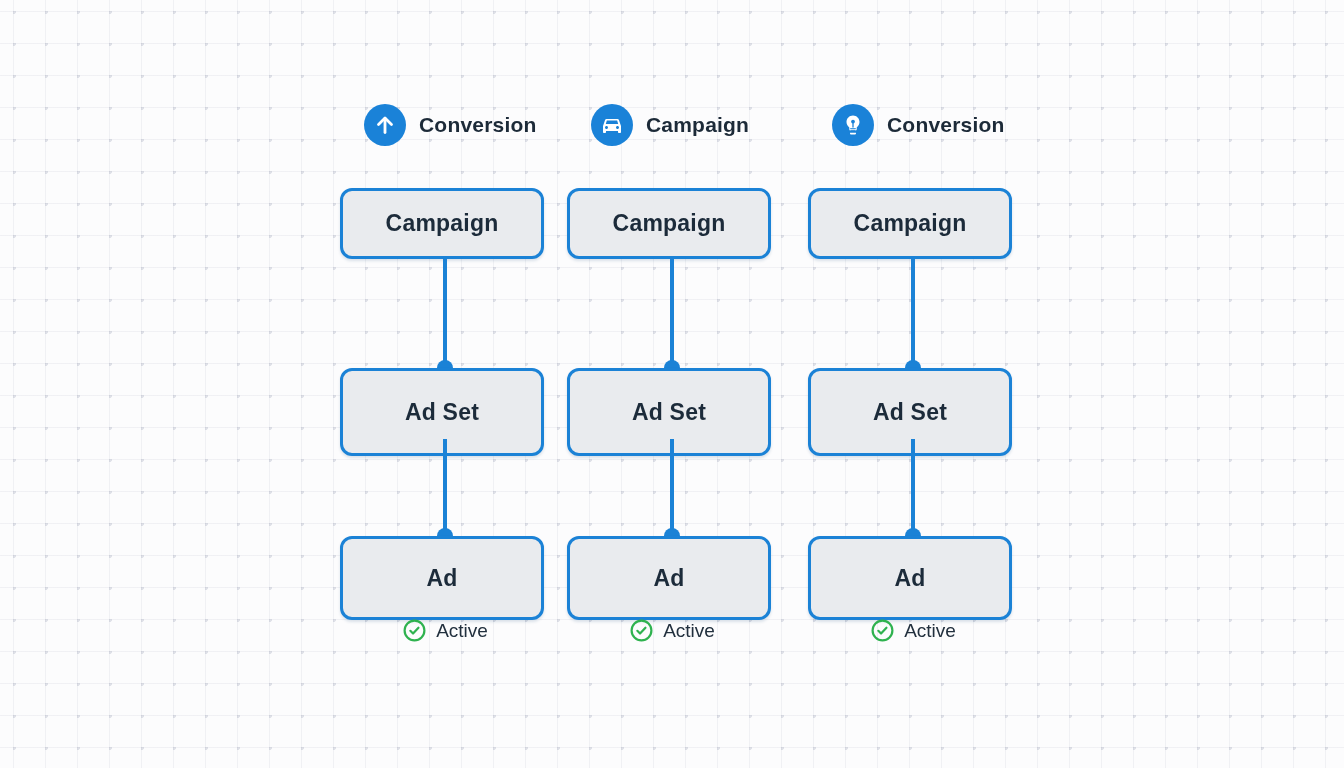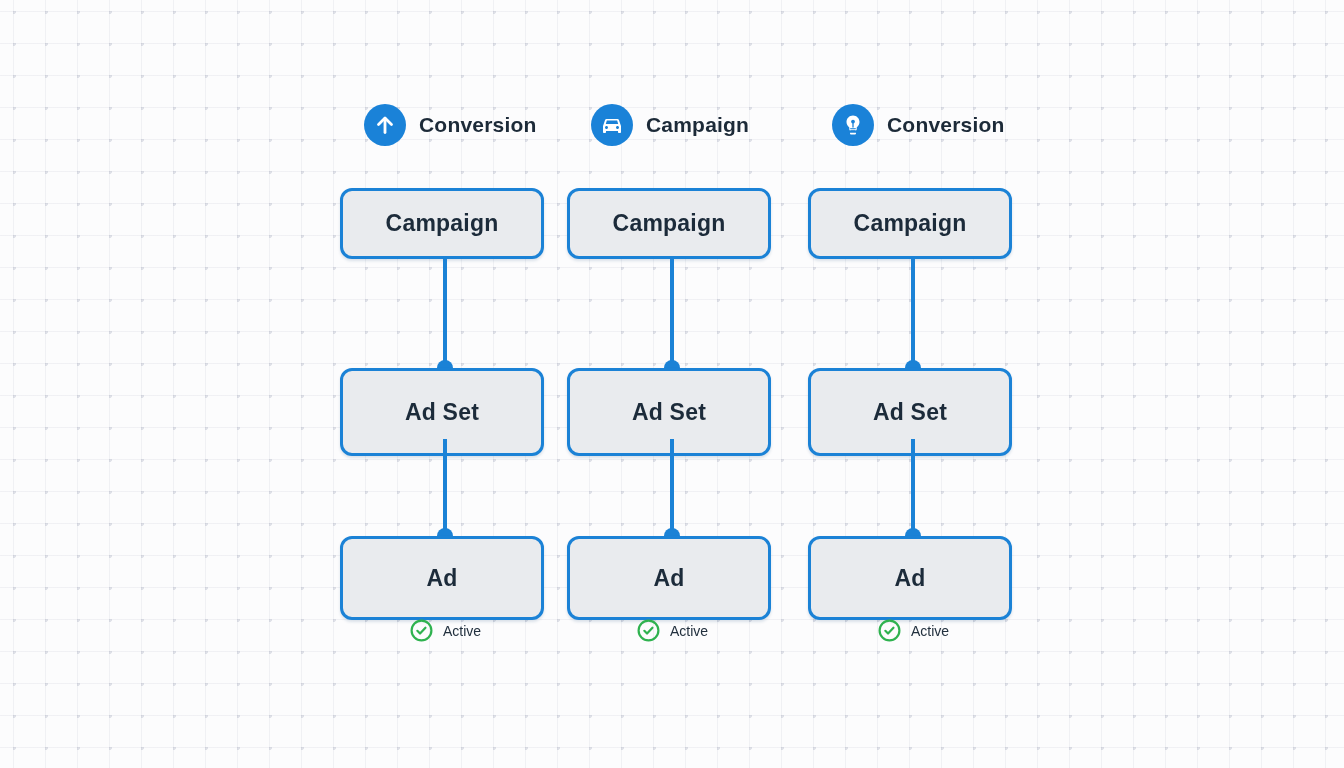--- a/index.html
+++ b/index.html
@@ -58,21 +58,21 @@
     position:absolute;bottom:0;left:50%;transform:translateX(-50%);
     width:16px;height:9px;background:#1b82d6;
     border-radius:8px 8px 0 0;
   }
 
   .status{
     position:absolute;top:514px;left:0;width:100%;
     display:flex;align-items:center;justify-content:center;gap:9px;
   }
   .status svg{display:block;}
-  .status-label{font-size:14px;font-weight:500;color:#22303e;}
+  .status-label{font-size:19px;font-weight:500;color:#22303e;}
 </style>
 </head>
 <body>
 
 <div class="canvas">
 
   <div class="column col-1">
     <div class="header">
       <span class="icon-circle">
         <svg width="26" height="26" viewBox="0 0 24 24" fill="none" stroke="#ffffff" stroke-width="2.6" stroke-linecap="round" stroke-linejoin="round">

